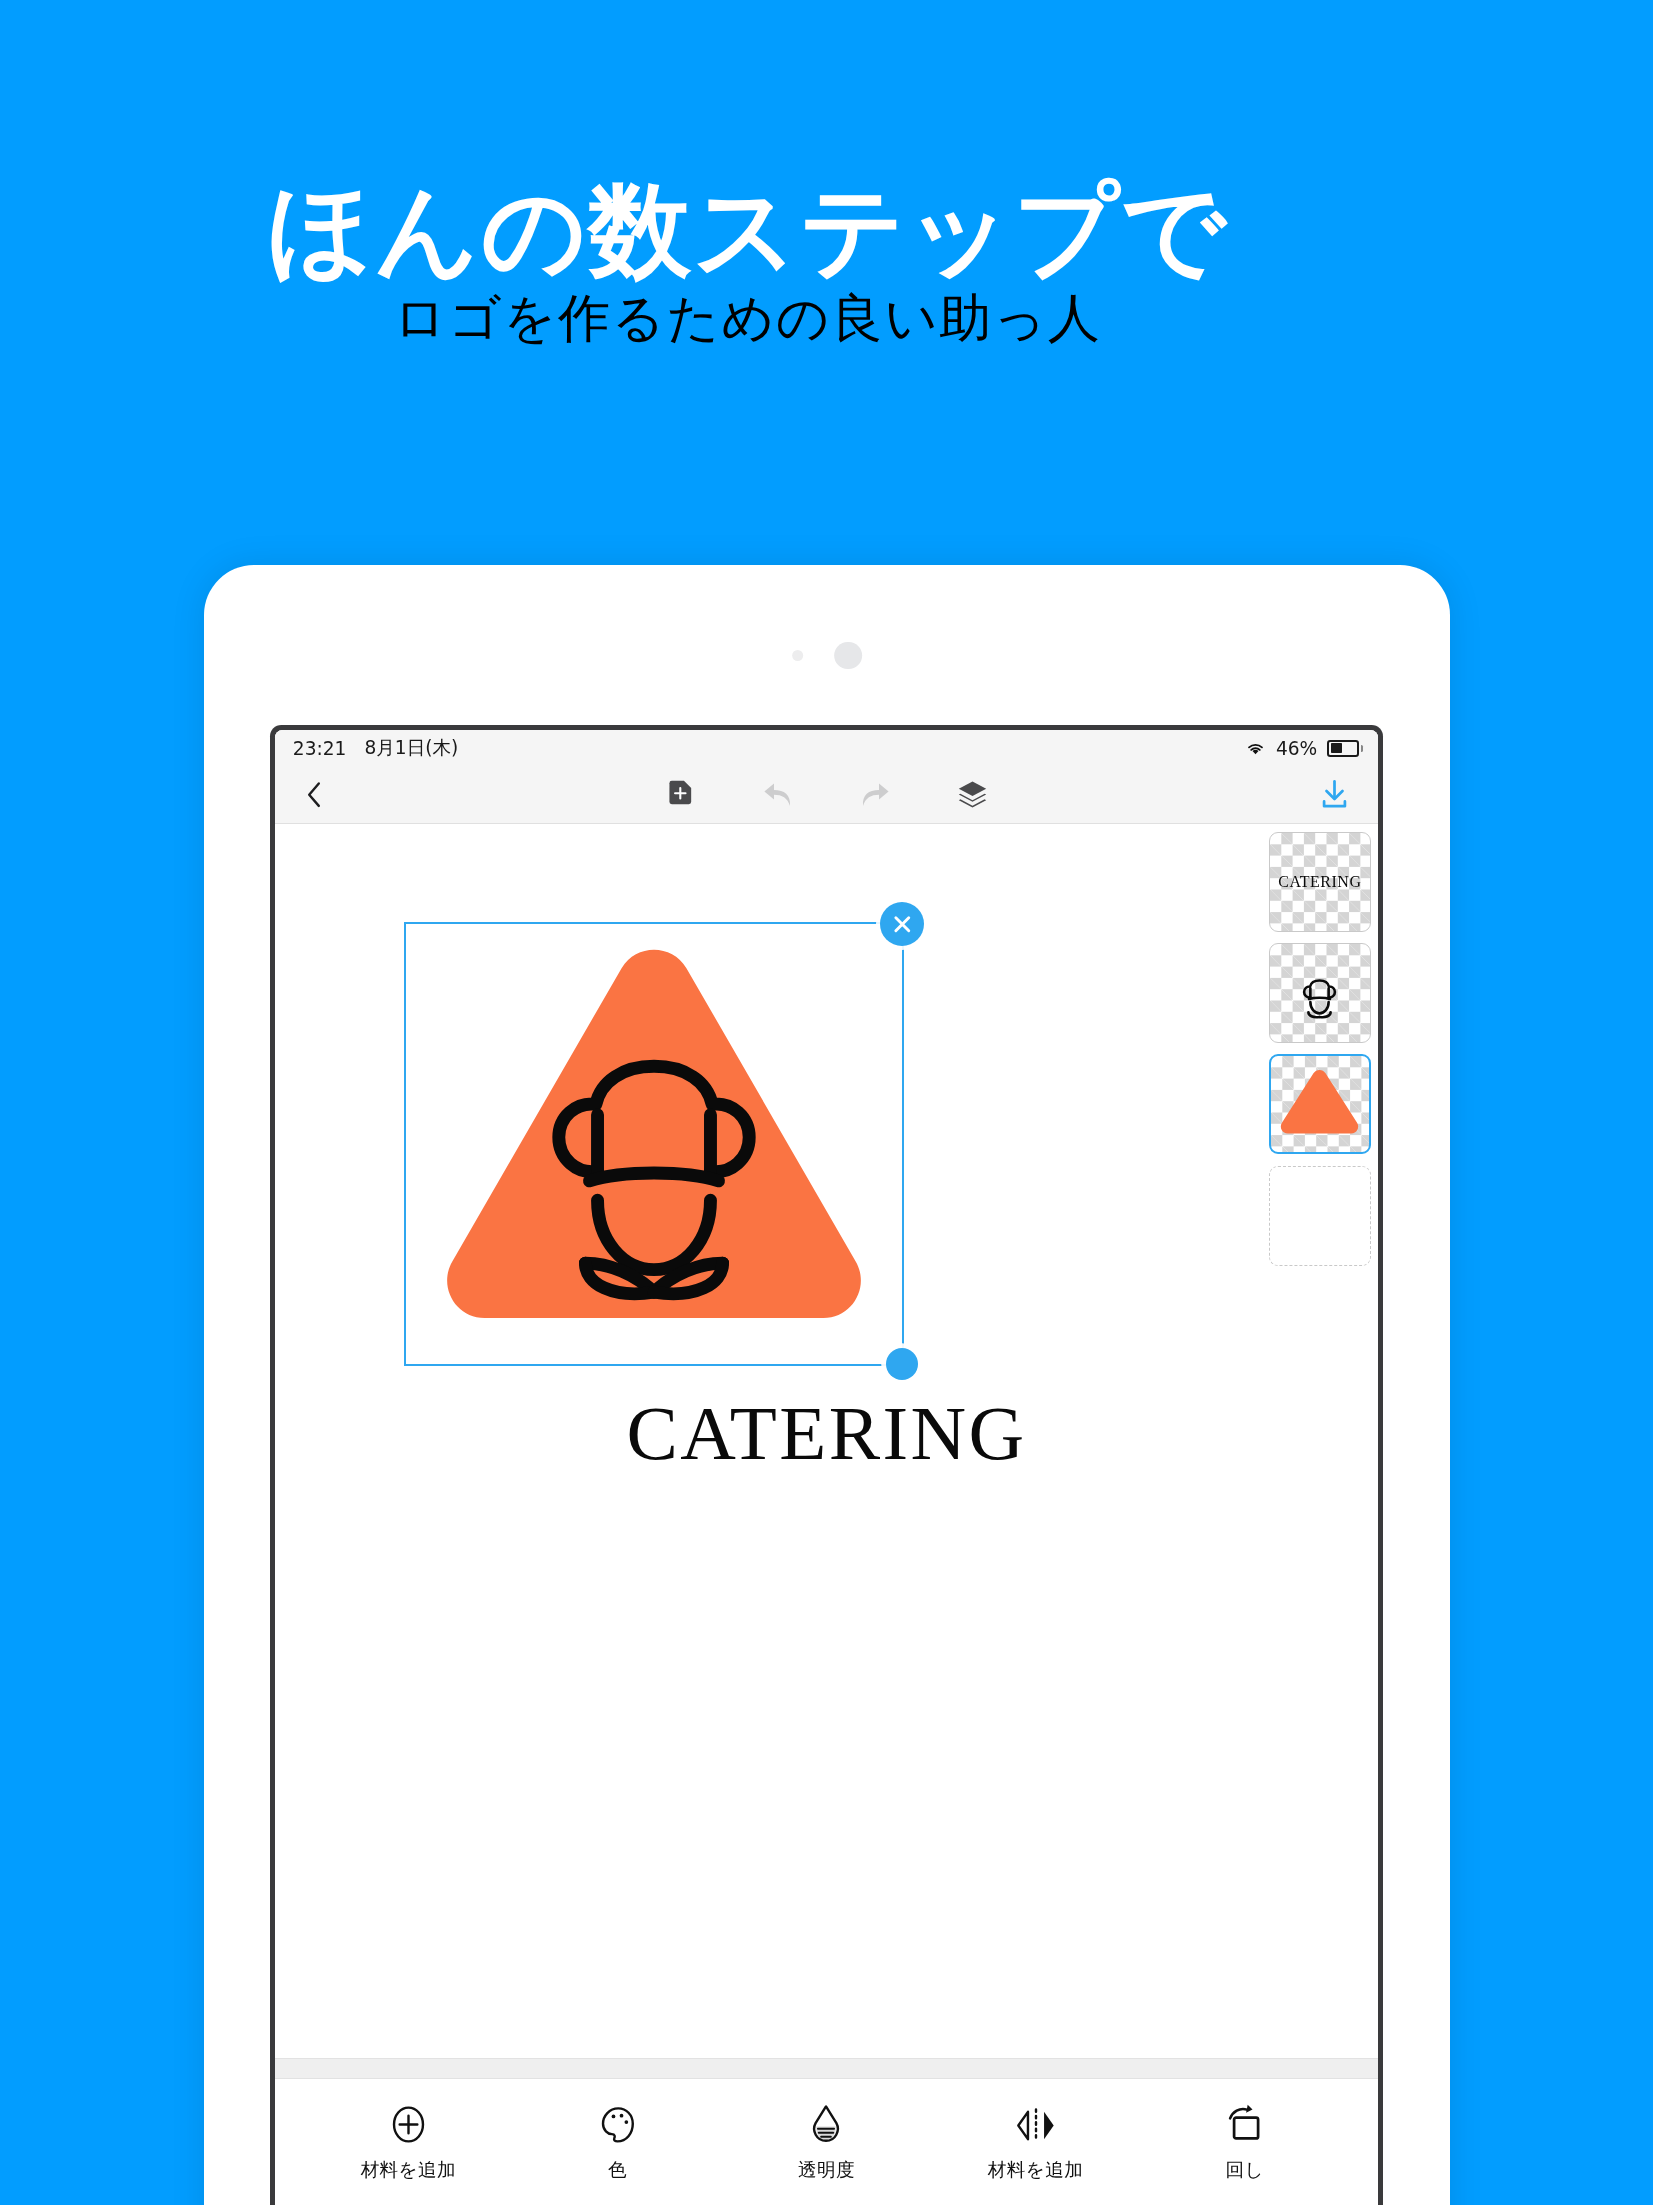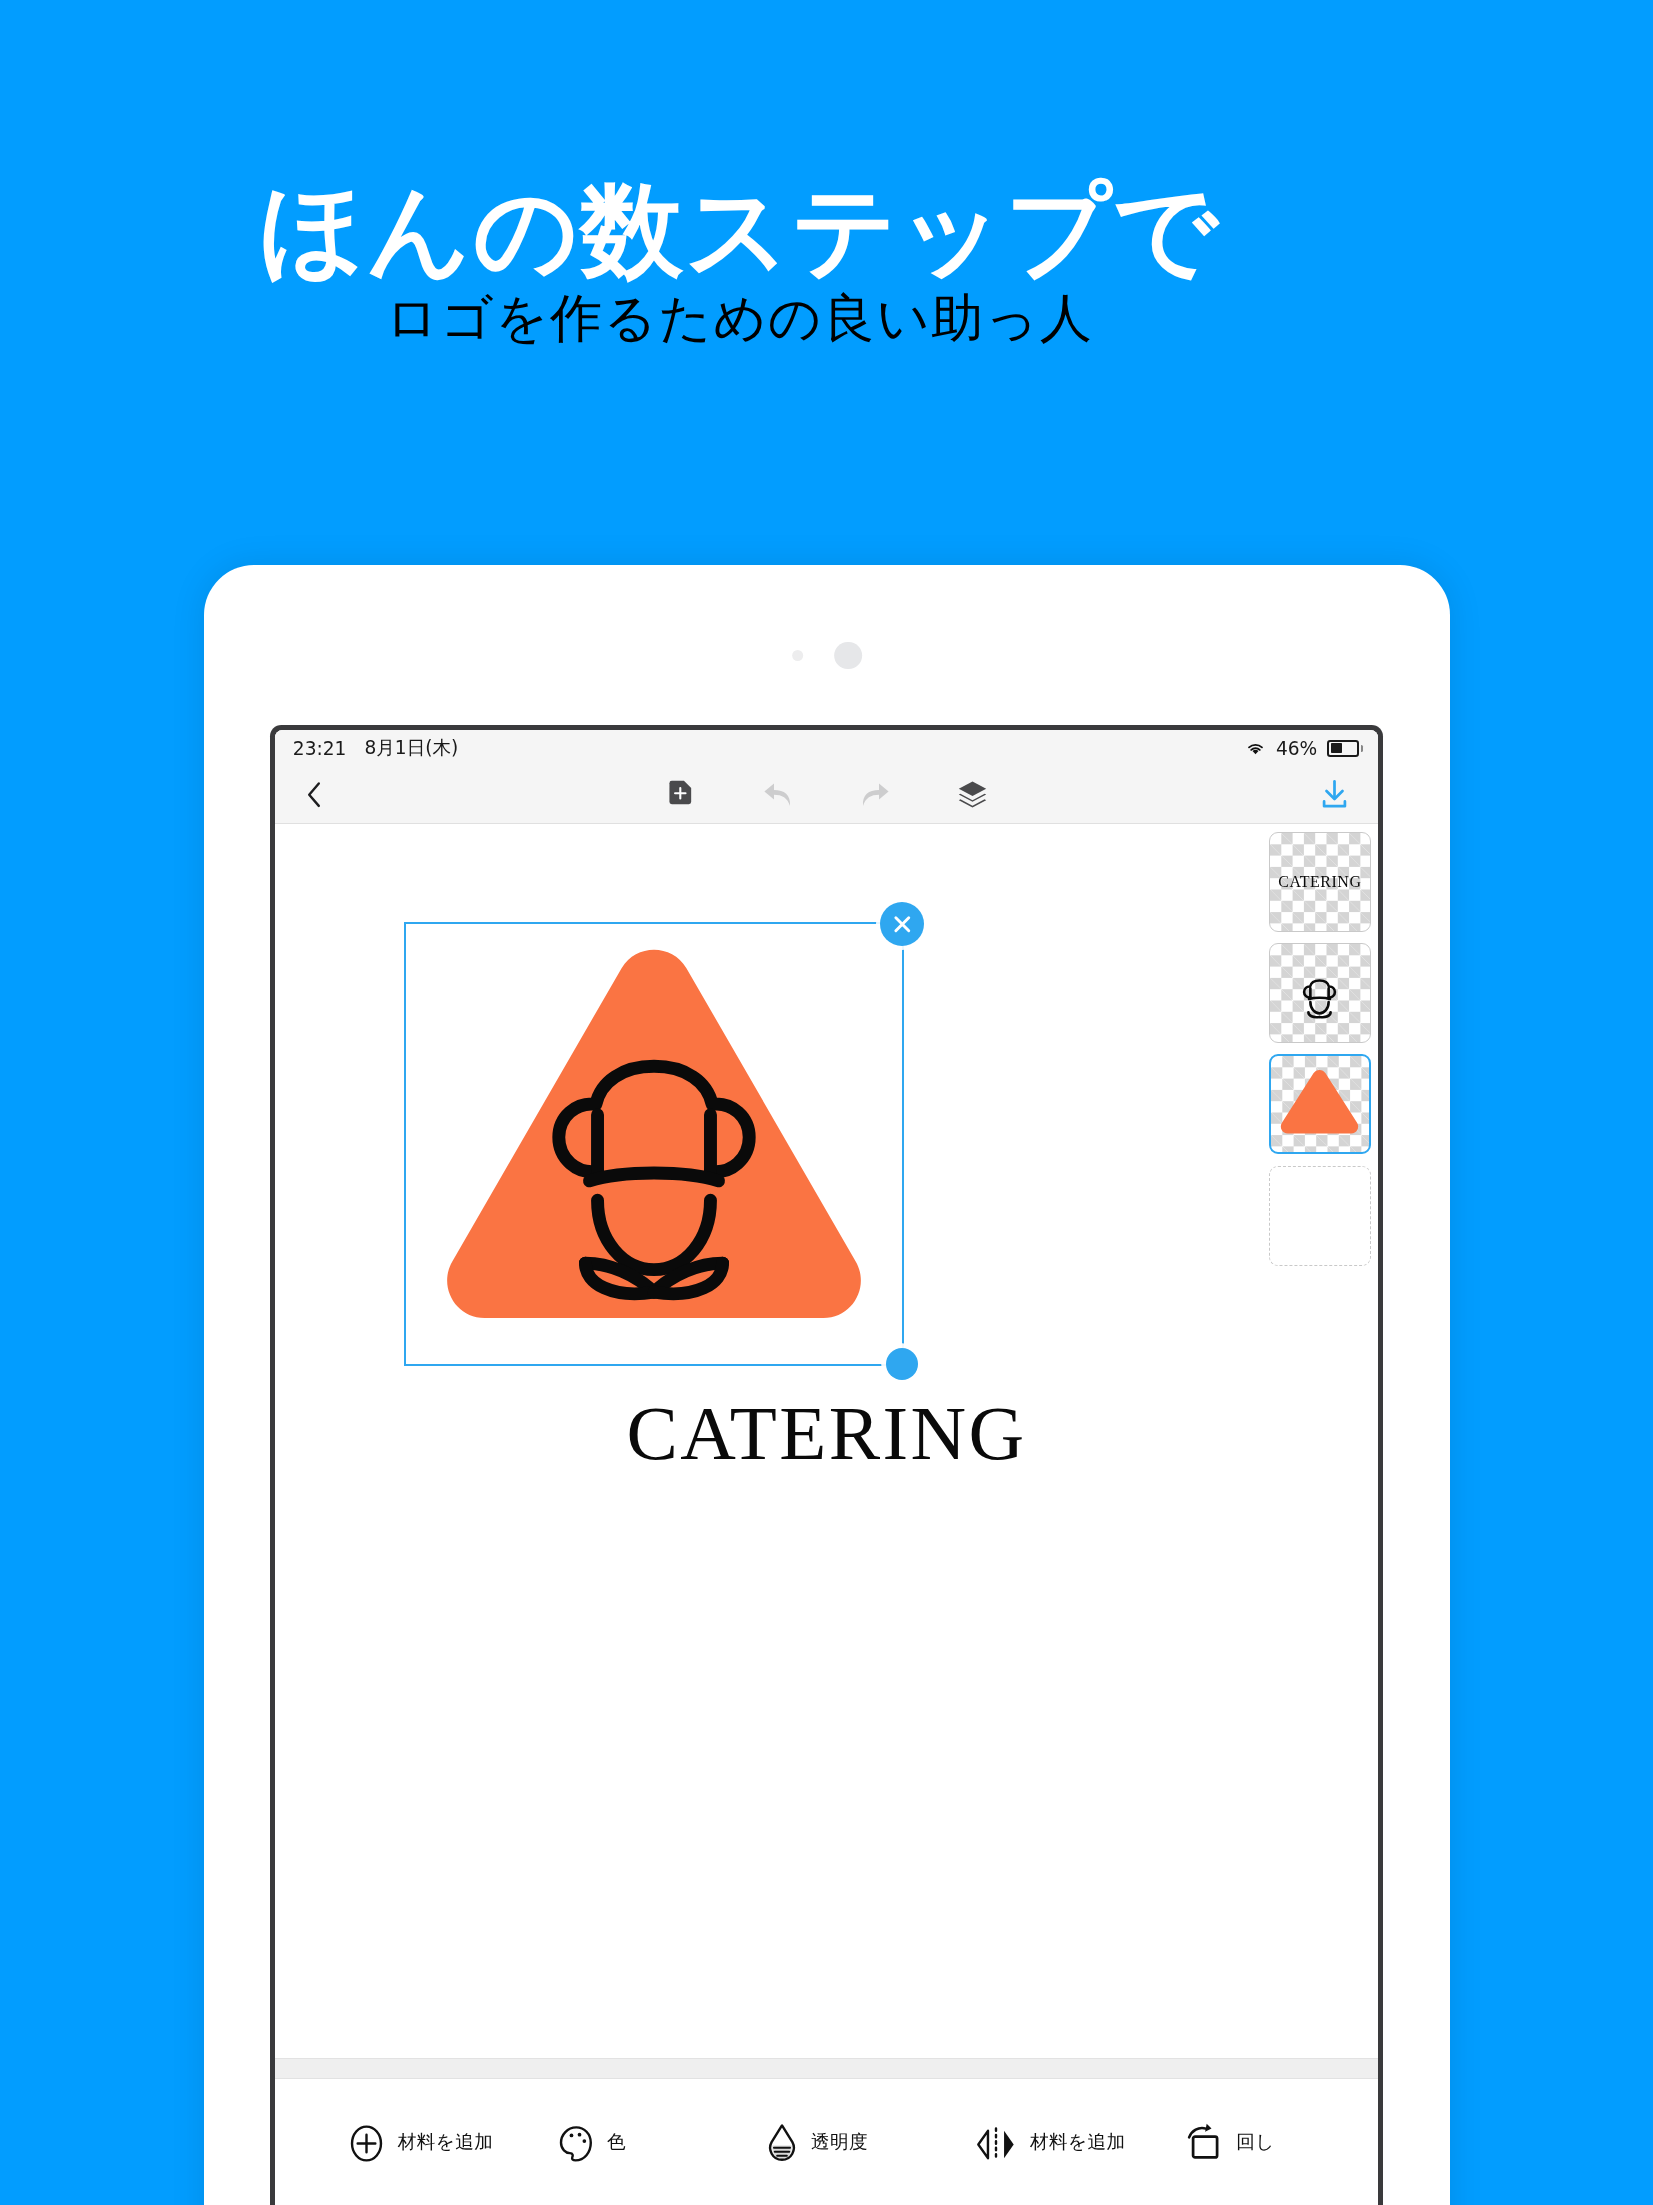--- a/index.html
+++ b/index.html
@@ -5,21 +5,21 @@
   * { margin:0; padding:0; box-sizing:border-box; }
   html, body { width:1653px; height:2205px; }
   body {
     background:#029DFF;
     font-family:"Liberation Sans", sans-serif;
     position:relative;
     overflow:hidden;
   }
 
   
-  .promo { position:absolute; left:4px; top:0; width:1471px; text-align:center; }
+  .promo { position:absolute; left:12px; top:0; width:1471px; text-align:center; }
   .promo-title {
     margin-top:176px;
     color:#ffffff;
     font-size:103px;
     font-weight:bold;
     letter-spacing:1.6px;
     line-height:1.05;
     font-family:"DejaVu Sans","Liberation Sans",sans-serif;
   }
   .promo-sub {
@@ -190,21 +190,21 @@
   .strip { flex:0 0 21px; background:#efefef; border-top:0.8px solid #e2e2e2; border-bottom:0.8px solid #e2e2e2; }
 
   
   .toolrow {
     flex:0 0 126px;
     background:#ffffff;
     display:flex; align-items:center; justify-content:space-around;
     padding:0 29px;
   }
   .tool {
-    display:flex; flex-direction:row; align-items:center; gap:13px;
+    display:flex; flex-direction:column; align-items:center; gap:13px;
     width:121px;
   }
   .tool-ico { height:42px; display:flex; align-items:flex-end; justify-content:center; }
   .tool-label {
     font-size:18.6px; color:#111; letter-spacing:0.4px;
     font-family:"DejaVu Sans","Liberation Sans",sans-serif;
     white-space:nowrap;
   }
 
   

